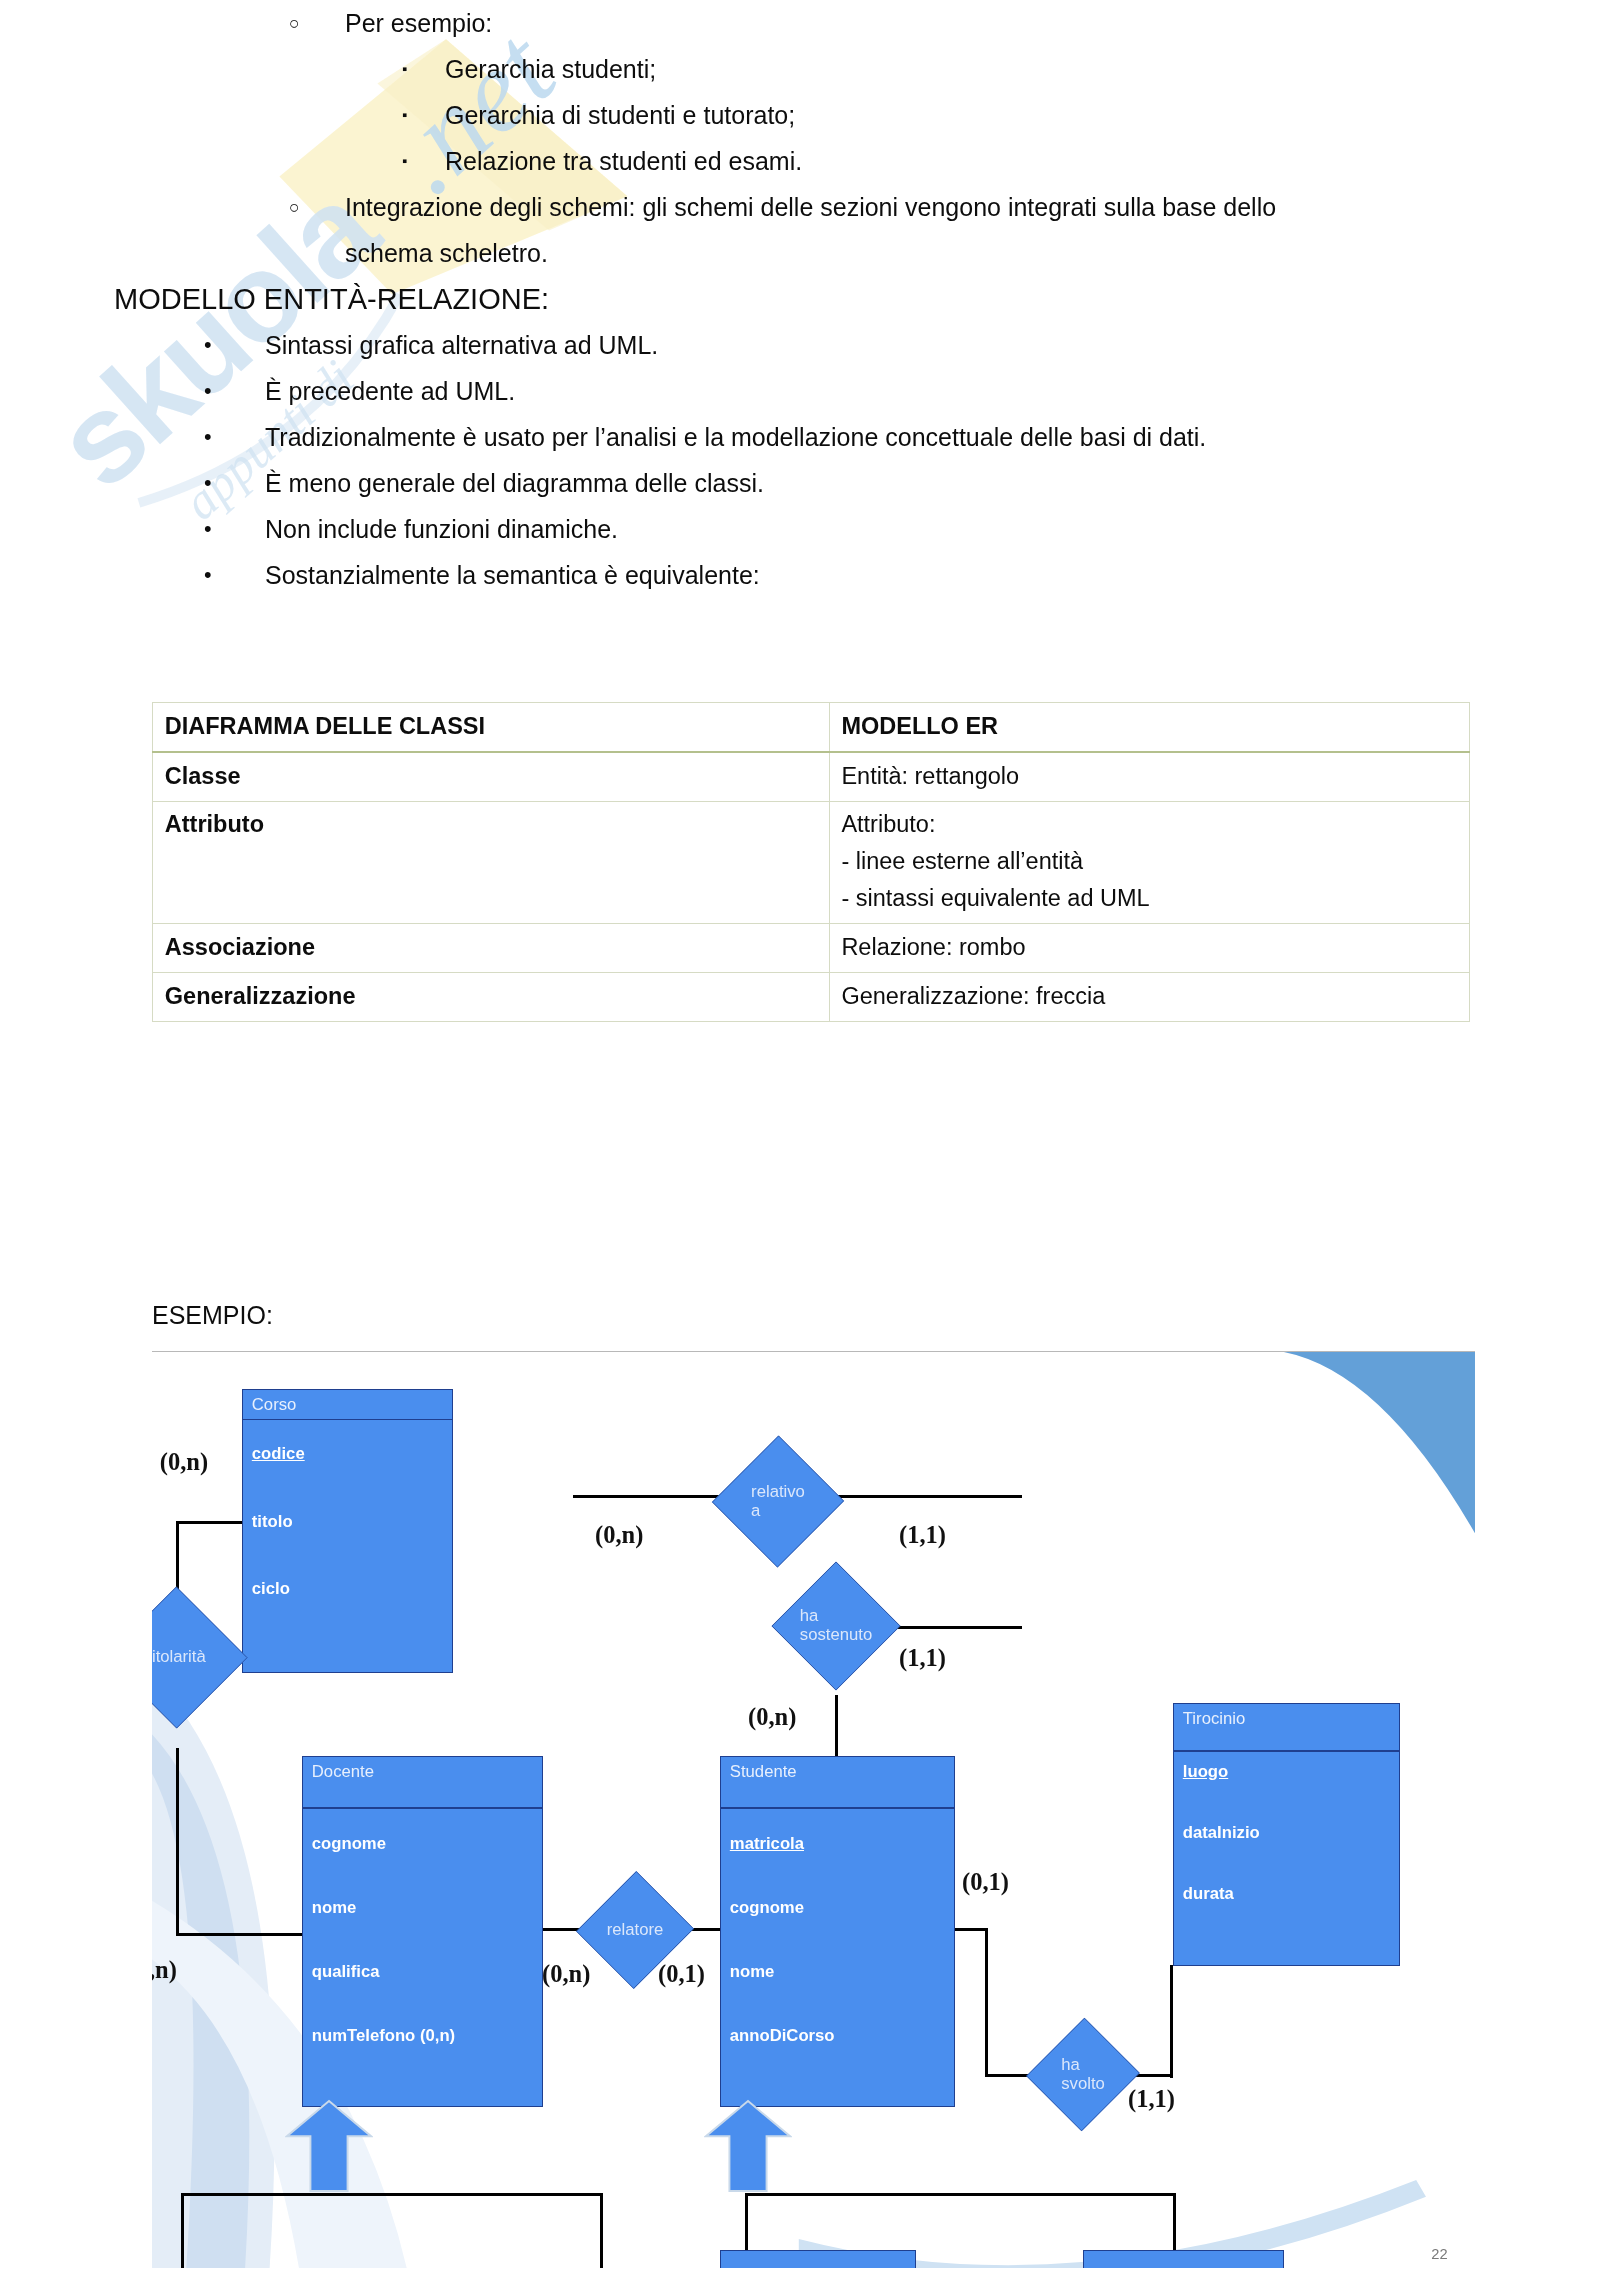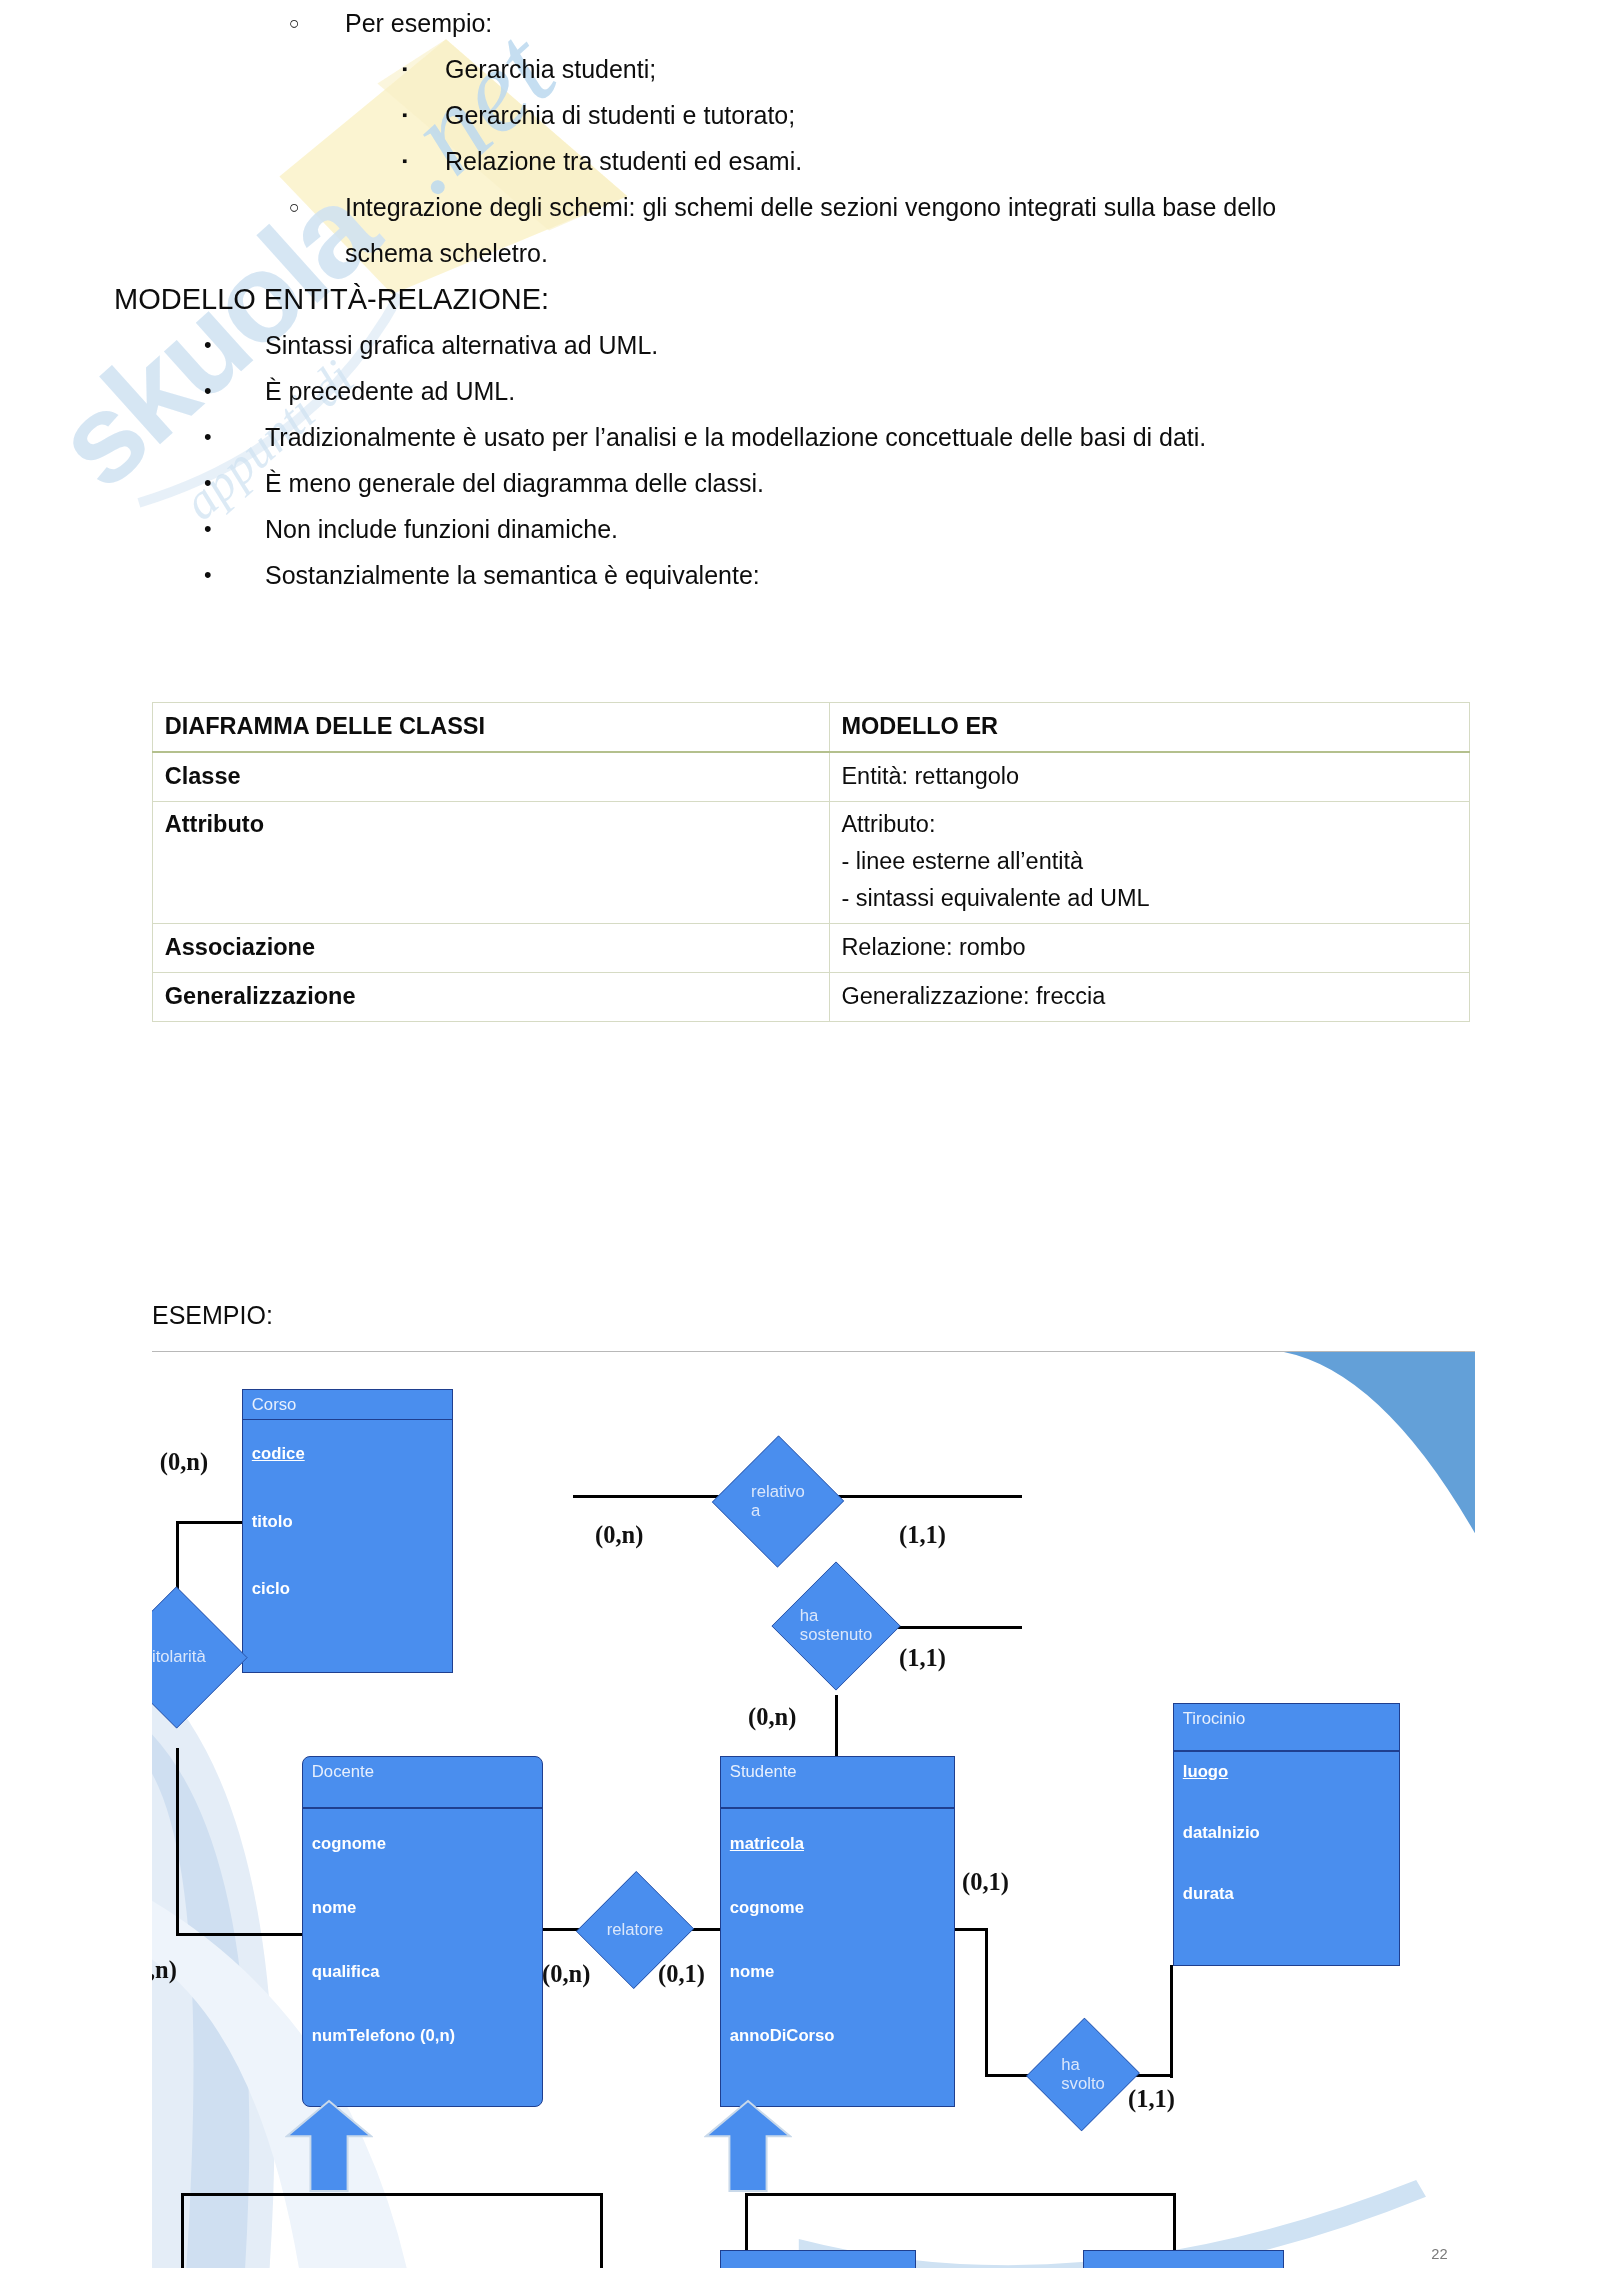--- a/index.html
+++ b/index.html
@@ -288,21 +288,21 @@
 
   <div class="ent" style="left:90px; top:37px; width:211px; height:284px;">
     <div class="hd">Corso</div>
     <div class="sep"></div>
     <div class="at pk" style="padding-top:23.5px;">codice</div>
     <div class="at" style="padding-top:43px;">titolo</div>
     <div class="at" style="padding-top:43px;">ciclo</div>
   </div>
 
 
-  <div class="ent" style="left:150px; top:404px; width:241px; height:351px;border-radius:8px;">
+  <div class="ent" style="left:150px; top:404px; width:241px; height:351px;">
     <div class="hd">Docente</div>
     <div class="sep" style="margin-top:21.6px;"></div>
     <div class="at" style="padding-top:25.5px;">cognome</div>
     <div class="at" style="padding-top:39px;">nome</div>
     <div class="at" style="padding-top:39px;">qualifica</div>
     <div class="at" style="padding-top:39px;">numTelefono (0,n)</div>
   </div>
 
   <div class="ent" style="left:568px; top:404px; width:235px; height:351px;">
     <div class="hd">Studente</div>

